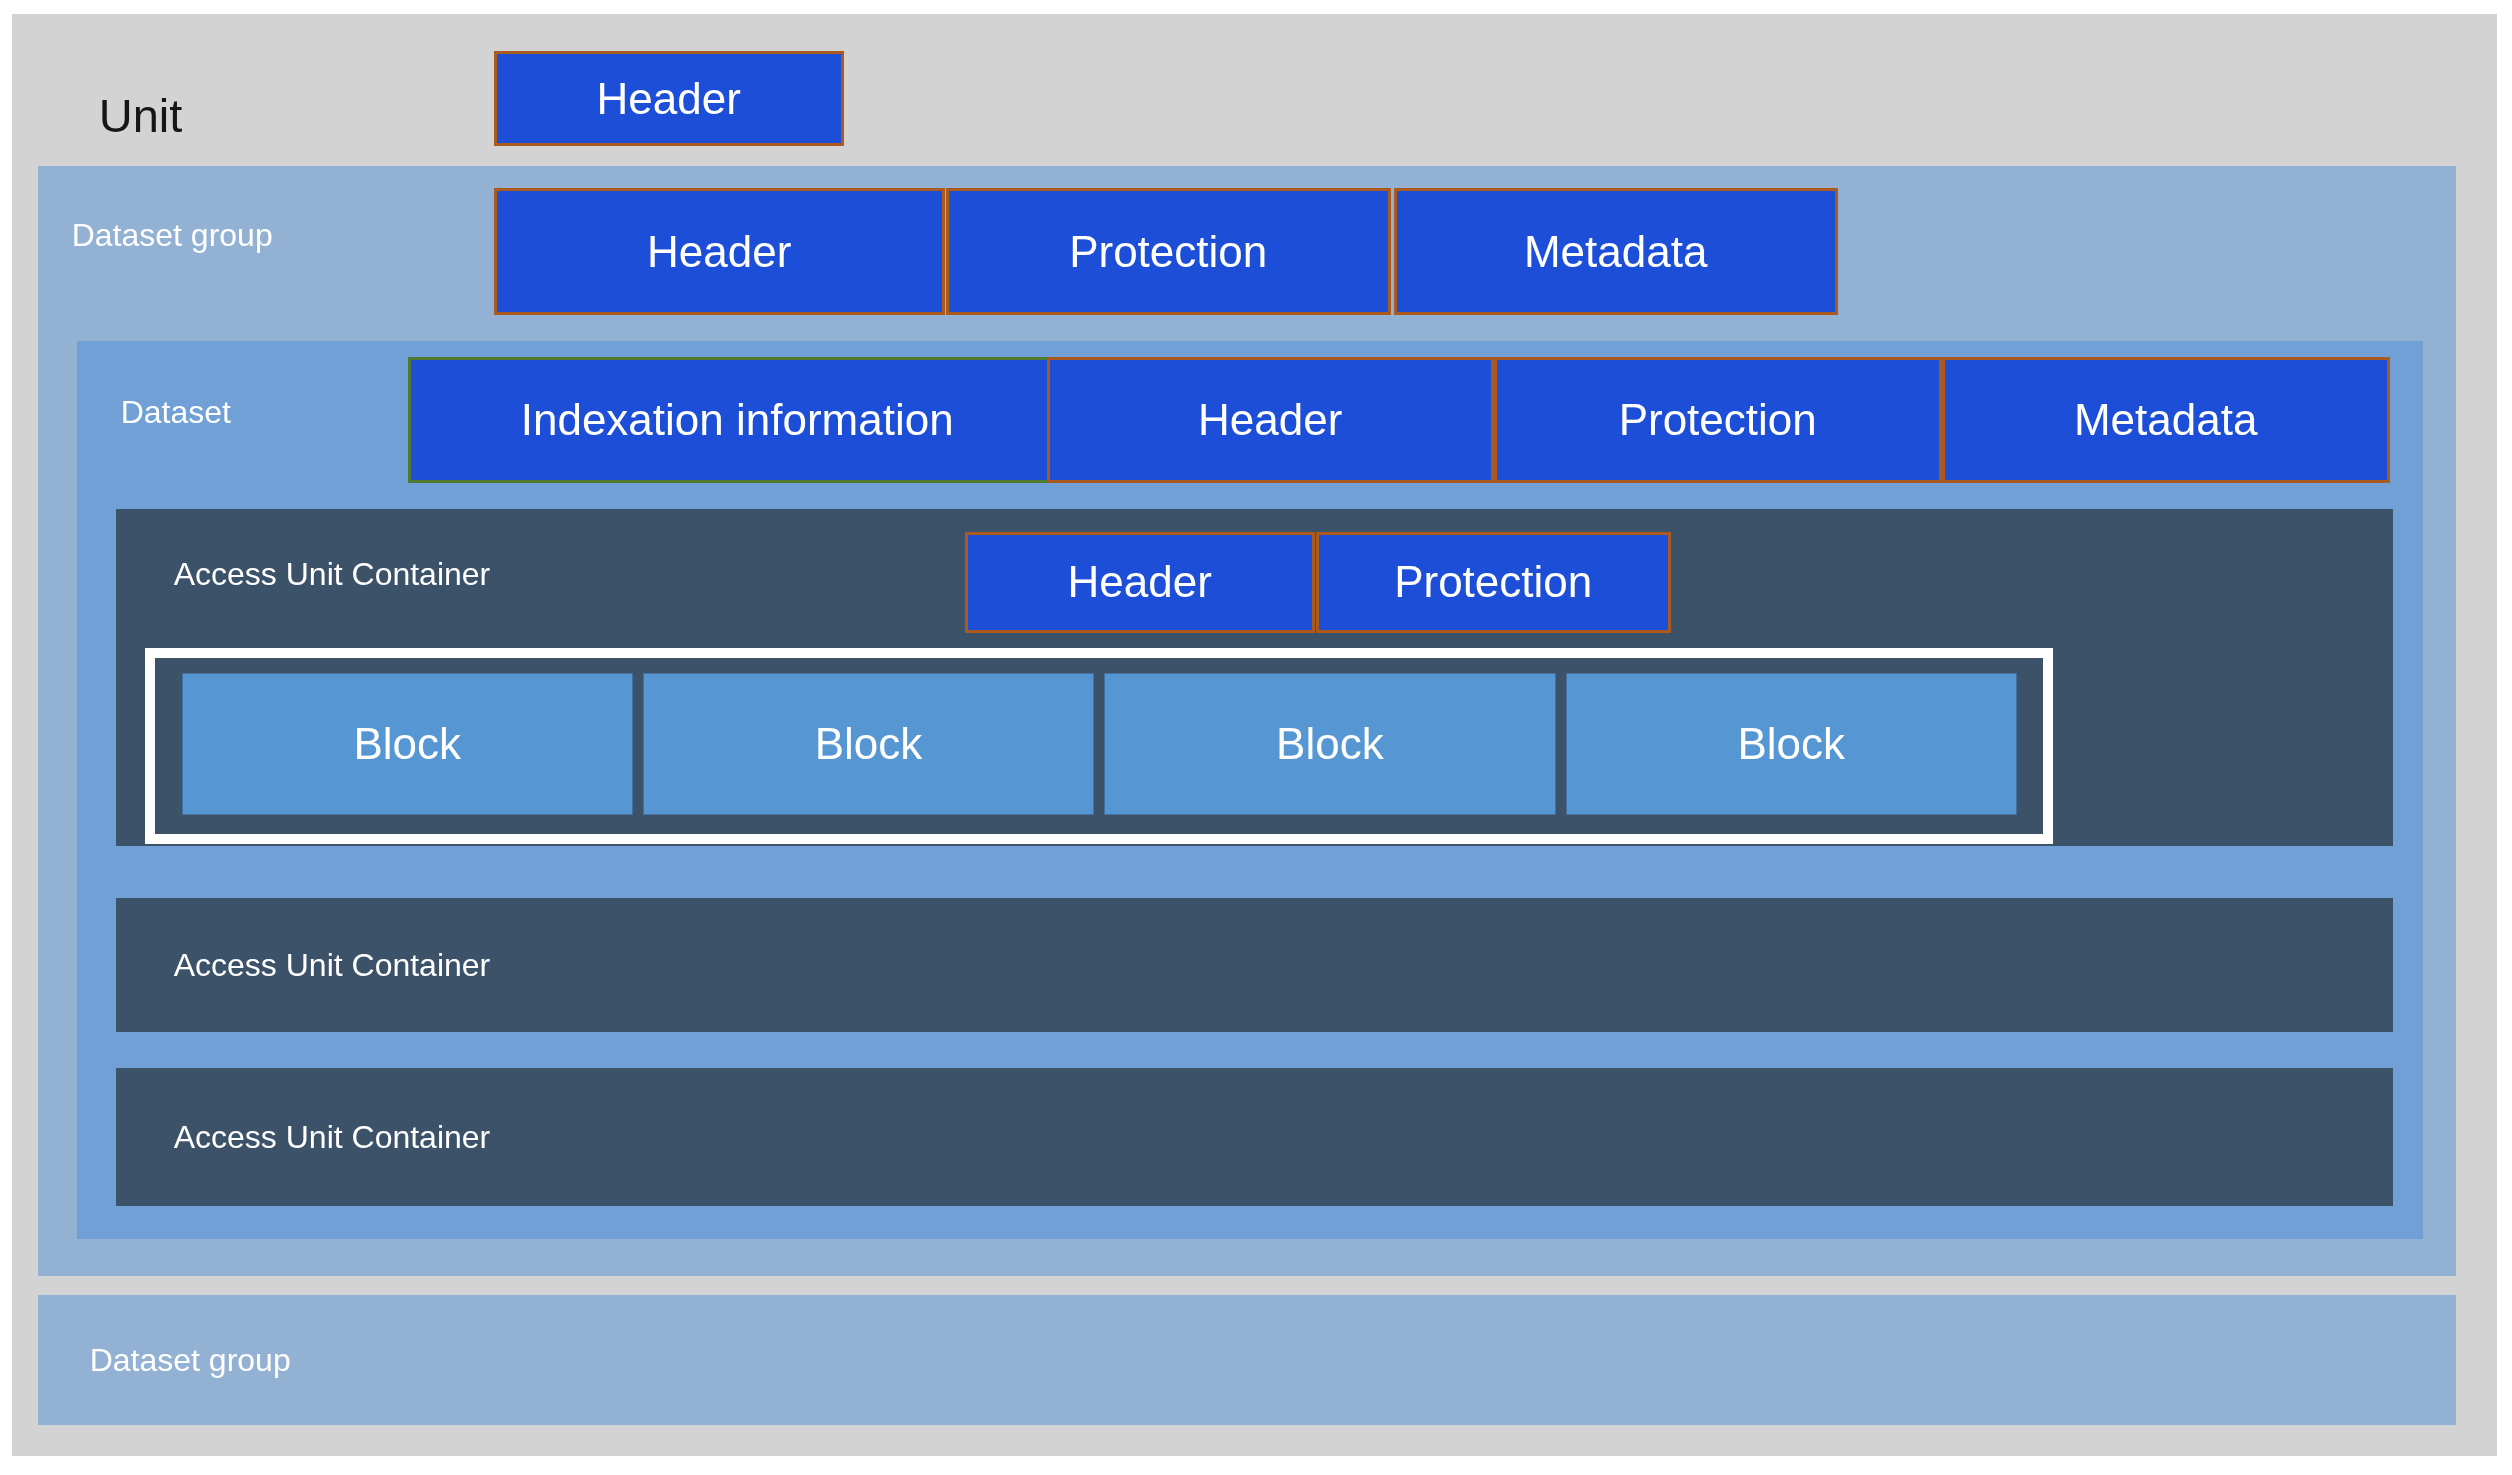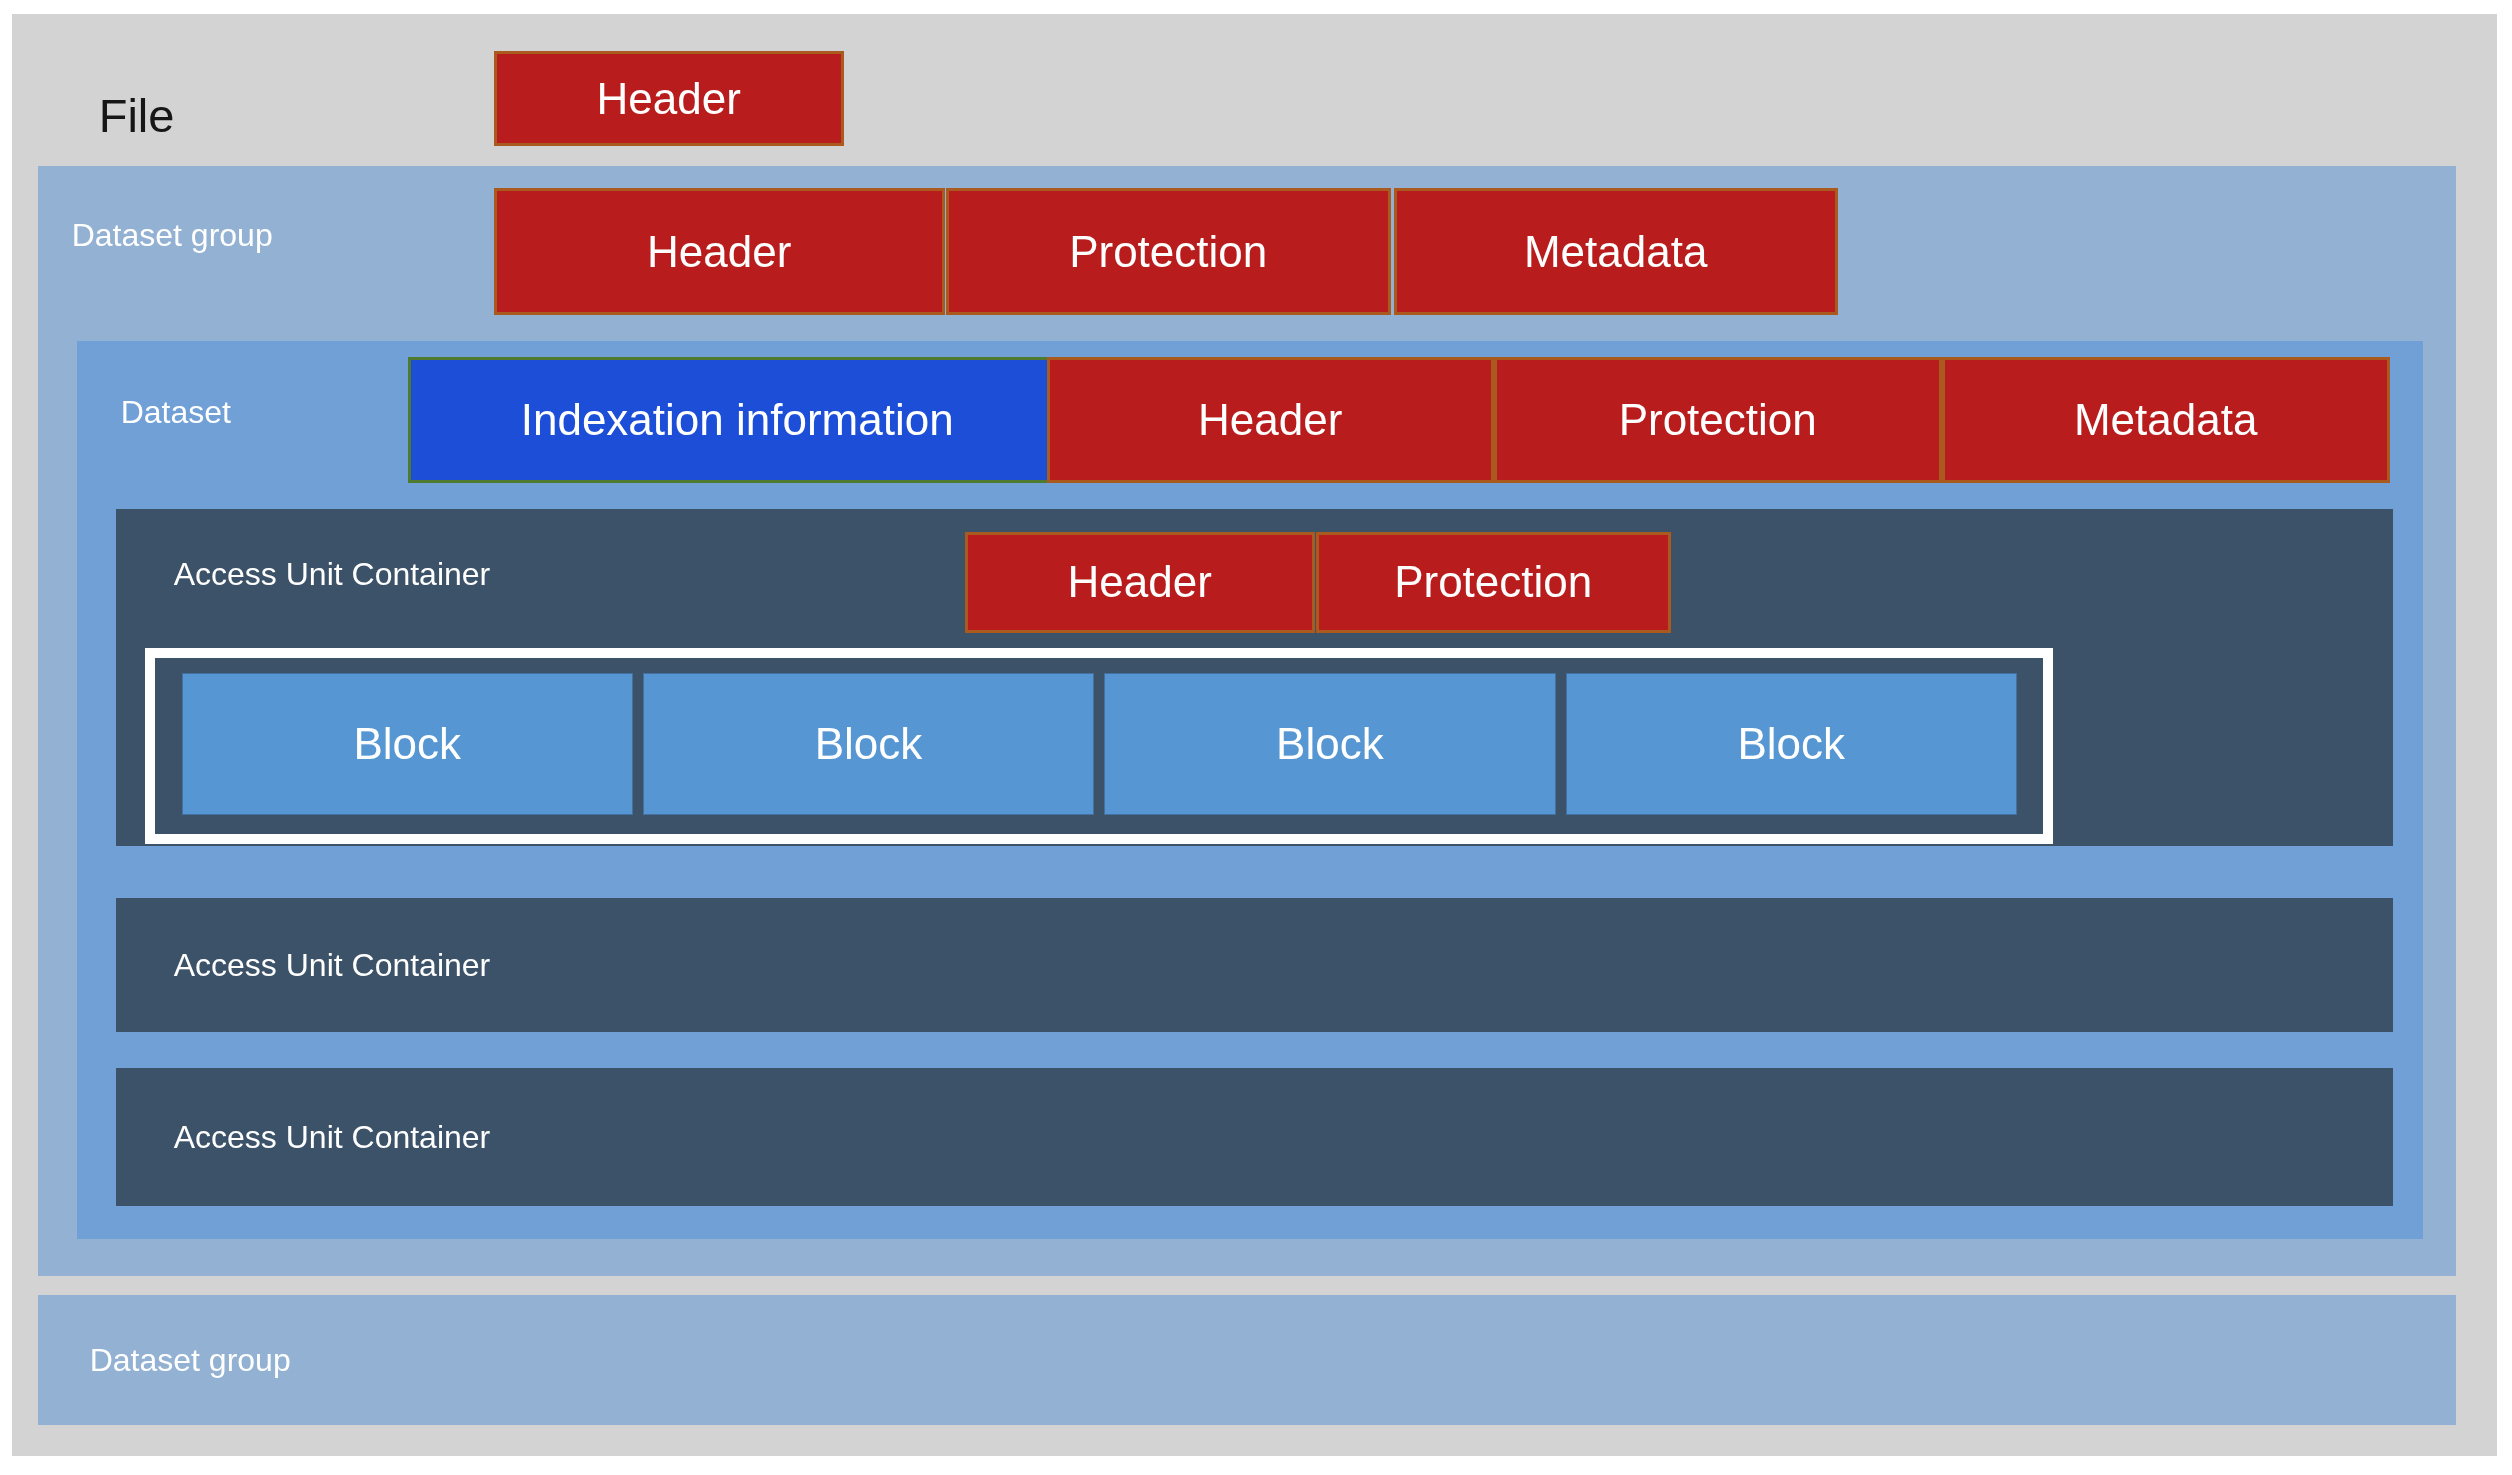--- a/index.html
+++ b/index.html
@@ -24,21 +24,21 @@
     left: 87px; top: 74px;
     font-size: 47px; color: #161616;
     white-space: nowrap;
   }
 
   
   .cell {
     display: flex; align-items: center; justify-content: center;
     color: #ffffff; font-size: 44px; white-space: nowrap;
   }
-  .orange { background: #b91c1c; border: 3.1px solid #aa5a1e; }
+  .orange { background: #1d4ed8; border: 3.1px solid #aa5a1e; }
   .green  { background: #1d4ed8; border: 3.1px solid #4f7b30; margin-left: 20px; }
 
   .top-header { left: 482px; top: 37px; width: 350px; height: 95px; }
 
   
   .dg-main {
     left: 26px; top: 152px;
     width: 2418px; height: 1110px;
     background: #93b1d3;
   }
@@ -107,21 +107,21 @@
   .auc2 { left: 39px; top: 557px; }
   .auc3 { left: 39px; top: 727px; height: 138px; }
 </style>
 </head>
 <body>
 
 <div class="stage">
 
   <div class="abs file-box">
 
-    <div class="abs file-label">File</div>
+    <div class="abs file-label">Unit</div>
 
     <div class="abs cell orange top-header">Header</div>
 
     <div class="abs dg-main">
 
       <div class="abs container-label dg-label">Dataset group</div>
 
       <div class="abs cell orange row1-hdr">Header</div>
       <div class="abs cell orange row1-prot">Protection</div>
       <div class="abs cell orange row1-meta">Metadata</div>

